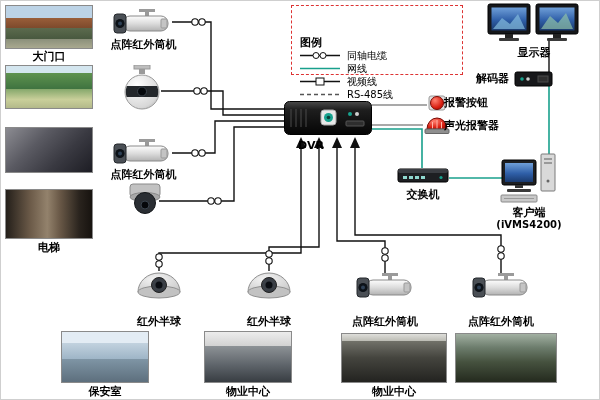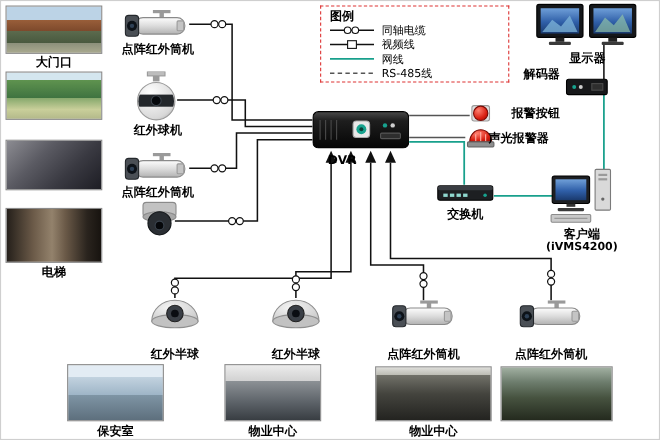--- a/index.html
+++ b/index.html
@@ -15,21 +15,21 @@
   .p-gate {background:linear-gradient(180deg,#bcd3e6 0%,#bcd3e6 28%,#9a5f3a 28%,#7e4a2c 52%,#5c6b4e 52%,#49593f 78%,#8a8f7a 78%,#a9a98f 100%);}
   .p-park {background:linear-gradient(180deg,#d4e6ef 0%,#d4e6ef 16%,#5f934f 16%,#3f7340 55%,#86a86c 55%,#c9cf9a 80%,#b3b98a 100%);}
   .p-stairs {background:linear-gradient(135deg,#8c8c92 0%,#5a5a62 35%,#3a3a42 65%,#1d1d24 100%);}
   .p-lift {background:linear-gradient(90deg,#241f1a 0%,#6b5a48 28%,#93826c 48%,#6b5a48 62%,#2a241e 85%,#17130f 100%);}
   .p-guard {background:linear-gradient(180deg,#e3ecf4 0%,#e3ecf4 22%,#c2d2df 22%,#9db4c6 55%,#7e94a4 55%,#5d6f7d 100%);}
   .p-pmc {background:linear-gradient(180deg,#ececec 0%,#d2d2d2 28%,#8d9296 28%,#5c6268 68%,#383d42 100%);}
   .p-garage{background:linear-gradient(180deg,#dededa 0%,#bdbdb5 14%,#72726a 14%,#44443e 50%,#232320 100%);}
   .p-perim {background:linear-gradient(180deg,#a2b0a2 0%,#6d7d6d 28%,#46523f 58%,#242a1e 100%);}
   .legend{position:absolute;left:290px;top:4px;width:172px;height:70px;border:1px dashed #dd3333;background:#ffffff;
           box-sizing:border-box;padding:2px 6px 0 8px;}
-  .legend-title{font-size:11px;font-weight:700;color:#000;line-height:13px;}
+  .legend-title{font-size:11px;font-weight:700;color:#000;line-height:13px;margin-top:28px;}
   .legend-row{display:flex;align-items:center;gap:7px;height:13px;}
   .legend-label{font-size:10px;font-weight:400;color:#000;}
 </style>
 </head>
 <body>
 
 <div class="stage">
 
   <svg width="0" height="0" style="position:absolute">
     <defs>
@@ -126,30 +126,30 @@
     <div class="legend-row">
       <svg width="40" height="11">
         <line x1="0" y1="5.5" x2="40" y2="5.5" stroke="#111" stroke-width="1.4"></line>
         <circle cx="16" cy="5.5" r="3" fill="#fff" stroke="#111"></circle>
           <circle cx="23" cy="5.5" r="3" fill="#fff" stroke="#111"></circle>
       </svg>
       <span class="legend-label">同轴电缆</span>
     </div>
     <div class="legend-row">
       <svg width="40" height="11">
+        <line class="net-line" x1="0" y1="5.5" x2="40" y2="5.5" stroke="#18a08c" stroke-width="1.6"></line>
+      </svg>
+      <span class="legend-label">网线</span>
+    </div>
+    <div class="legend-row">
+      <svg width="40" height="11">
         <line x1="0" y1="5.5" x2="40" y2="5.5" stroke="#111" stroke-width="1.4"></line>
         <rect x="16" y="2" width="8" height="7" fill="#fff" stroke="#111"></rect>
       </svg>
       <span class="legend-label">视频线</span>
-    </div>
-    <div class="legend-row">
-      <svg width="40" height="11">
-        <line class="net-line" x1="0" y1="5.5" x2="40" y2="5.5" stroke="#18a08c" stroke-width="1.6"></line>
-      </svg>
-      <span class="legend-label">网线</span>
     </div>
     <div class="legend-row">
       <svg width="40" height="11">
         <line class="rs485-line" x1="0" y1="5.5" x2="40" y2="5.5" stroke="#555555" stroke-width="1.4" stroke-dasharray="4,3"></line>
       </svg>
       <span class="legend-label">RS-485线</span>
     </div>
   </div>
 
   <div class="photo p-gate" style="left:4px;top:4px;width:88px;height:44px"></div>
@@ -173,21 +173,20 @@
   <svg class="abs" style="left:118px;top:64px" width="46" height="46">
     <rect x="15" y="0" width="16" height="4" fill="#bdbdbd" stroke="#999"></rect>
     <rect x="20" y="4" width="6" height="5" fill="#9a9a9a"></rect>
     <circle cx="23" cy="27" r="17" fill="url(#gBall)" stroke="#9a9a9a"></circle>
     <clipPath id="clipBall">
         <circle cx="23" cy="27" r="16.2"></circle>
       </clipPath>
     <rect x="5" y="21" width="36" height="11" fill="#23272b" clip-path="url(#clipBall)"></rect>
     <circle cx="23" cy="26.5" r="4.5" fill="#05080c" stroke="#3c444c"></circle>
   </svg>
-  <div class="lbl" style="left:95px;top:112px;width:95px">红外球机</div>
 
   <svg class="abs" style="left:110px;top:138px" width="62" height="28">
     <rect x="28" y="0" width="16" height="3" fill="#9a9a9a"></rect>
       <rect x="34" y="2" width="4" height="7" fill="#9a9a9a"></rect>
     <rect x="12" y="7" width="45" height="15" rx="7" fill="url(#gBody)" stroke="#8a8a8a"></rect>
     <rect x="3" y="5" width="12" height="19" rx="3" fill="#4a4f55" stroke="#24282c"></rect>
     <circle cx="9" cy="14.5" r="4.6" fill="#0d1218"></circle>
       <circle cx="9" cy="14.5" r="2" fill="#2e4055"></circle>
     <rect x="50" y="10" width="6" height="9" rx="1" fill="#c4c4c4" stroke="#999"></rect>
   </svg>
@@ -228,33 +227,33 @@
     <g transform="translate(48,0)">
       <rect x="1" y="1" width="42" height="30" rx="2" fill="#15171a" stroke="#000"></rect>
       <rect x="4.5" y="4.5" width="35" height="23" fill="url(#gScreen)"></rect>
       <polygon points="6,26 15,13 23,20 31,10 38,26" fill="#8fc0a8" opacity="0.7"></polygon>
       <rect x="18" y="31" width="8" height="4" fill="#222"></rect>
         <rect x="12" y="35" width="20" height="3" rx="1" fill="#3a3a3a"></rect>
     </g>
   </svg>
   <div class="lbl" style="left:486px;top:46px;width:94px">显示器</div>
 
-  <div class="lbl right" style="left:450px;top:61px;width:58px">解码器</div>
+  <div class="lbl right" style="left:450px;top:72px;width:58px">解码器</div>
   <svg class="abs" style="left:513px;top:68px" width="40" height="20">
     <rect x="1" y="3" width="37" height="14" rx="2" fill="#17181a" stroke="#000"></rect>
     <circle cx="8" cy="10" r="1.8" fill="#17a28e"></circle>
       <circle cx="14" cy="10" r="1.8" fill="#cfcfcf"></circle>
     <rect x="24" y="7" width="10" height="6" fill="#2e2e2e" stroke="#4a4a4a"></rect>
   </svg>
 
   <svg class="abs" style="left:426px;top:90px" width="20" height="22">
     <rect x="2" y="5" width="16" height="14" rx="2" fill="#e0e0e0" stroke="#9a9a9a"></rect>
     <circle cx="10" cy="12" r="6.5" fill="url(#gRed)" stroke="#7a0a04"></circle>
   </svg>
-  <div class="lbl left" style="left:464px;top:96px;width:60px">报警按钮</div>
+  <div class="lbl left" style="left:443px;top:96px;width:60px">报警按钮</div>
 
   <svg class="abs" style="left:422px;top:112px" width="28" height="22">
     <path d="M4,16 A10,11 0 0 1 24,16 Z" fill="url(#gRed)" stroke="#7a0a04"></path>
     <g stroke="#ffb3a8" stroke-width="1">
         <line x1="9.5" y1="9" x2="9.5" y2="15.5"></line>
         <line x1="14" y1="7" x2="14" y2="15.5"></line>
         <line x1="18.5" y1="9" x2="18.5" y2="15.5"></line>
       </g>
     <rect x="2" y="16" width="24" height="4.5" rx="1" fill="#8f8f8f" stroke="#666"></rect>
   </svg>

